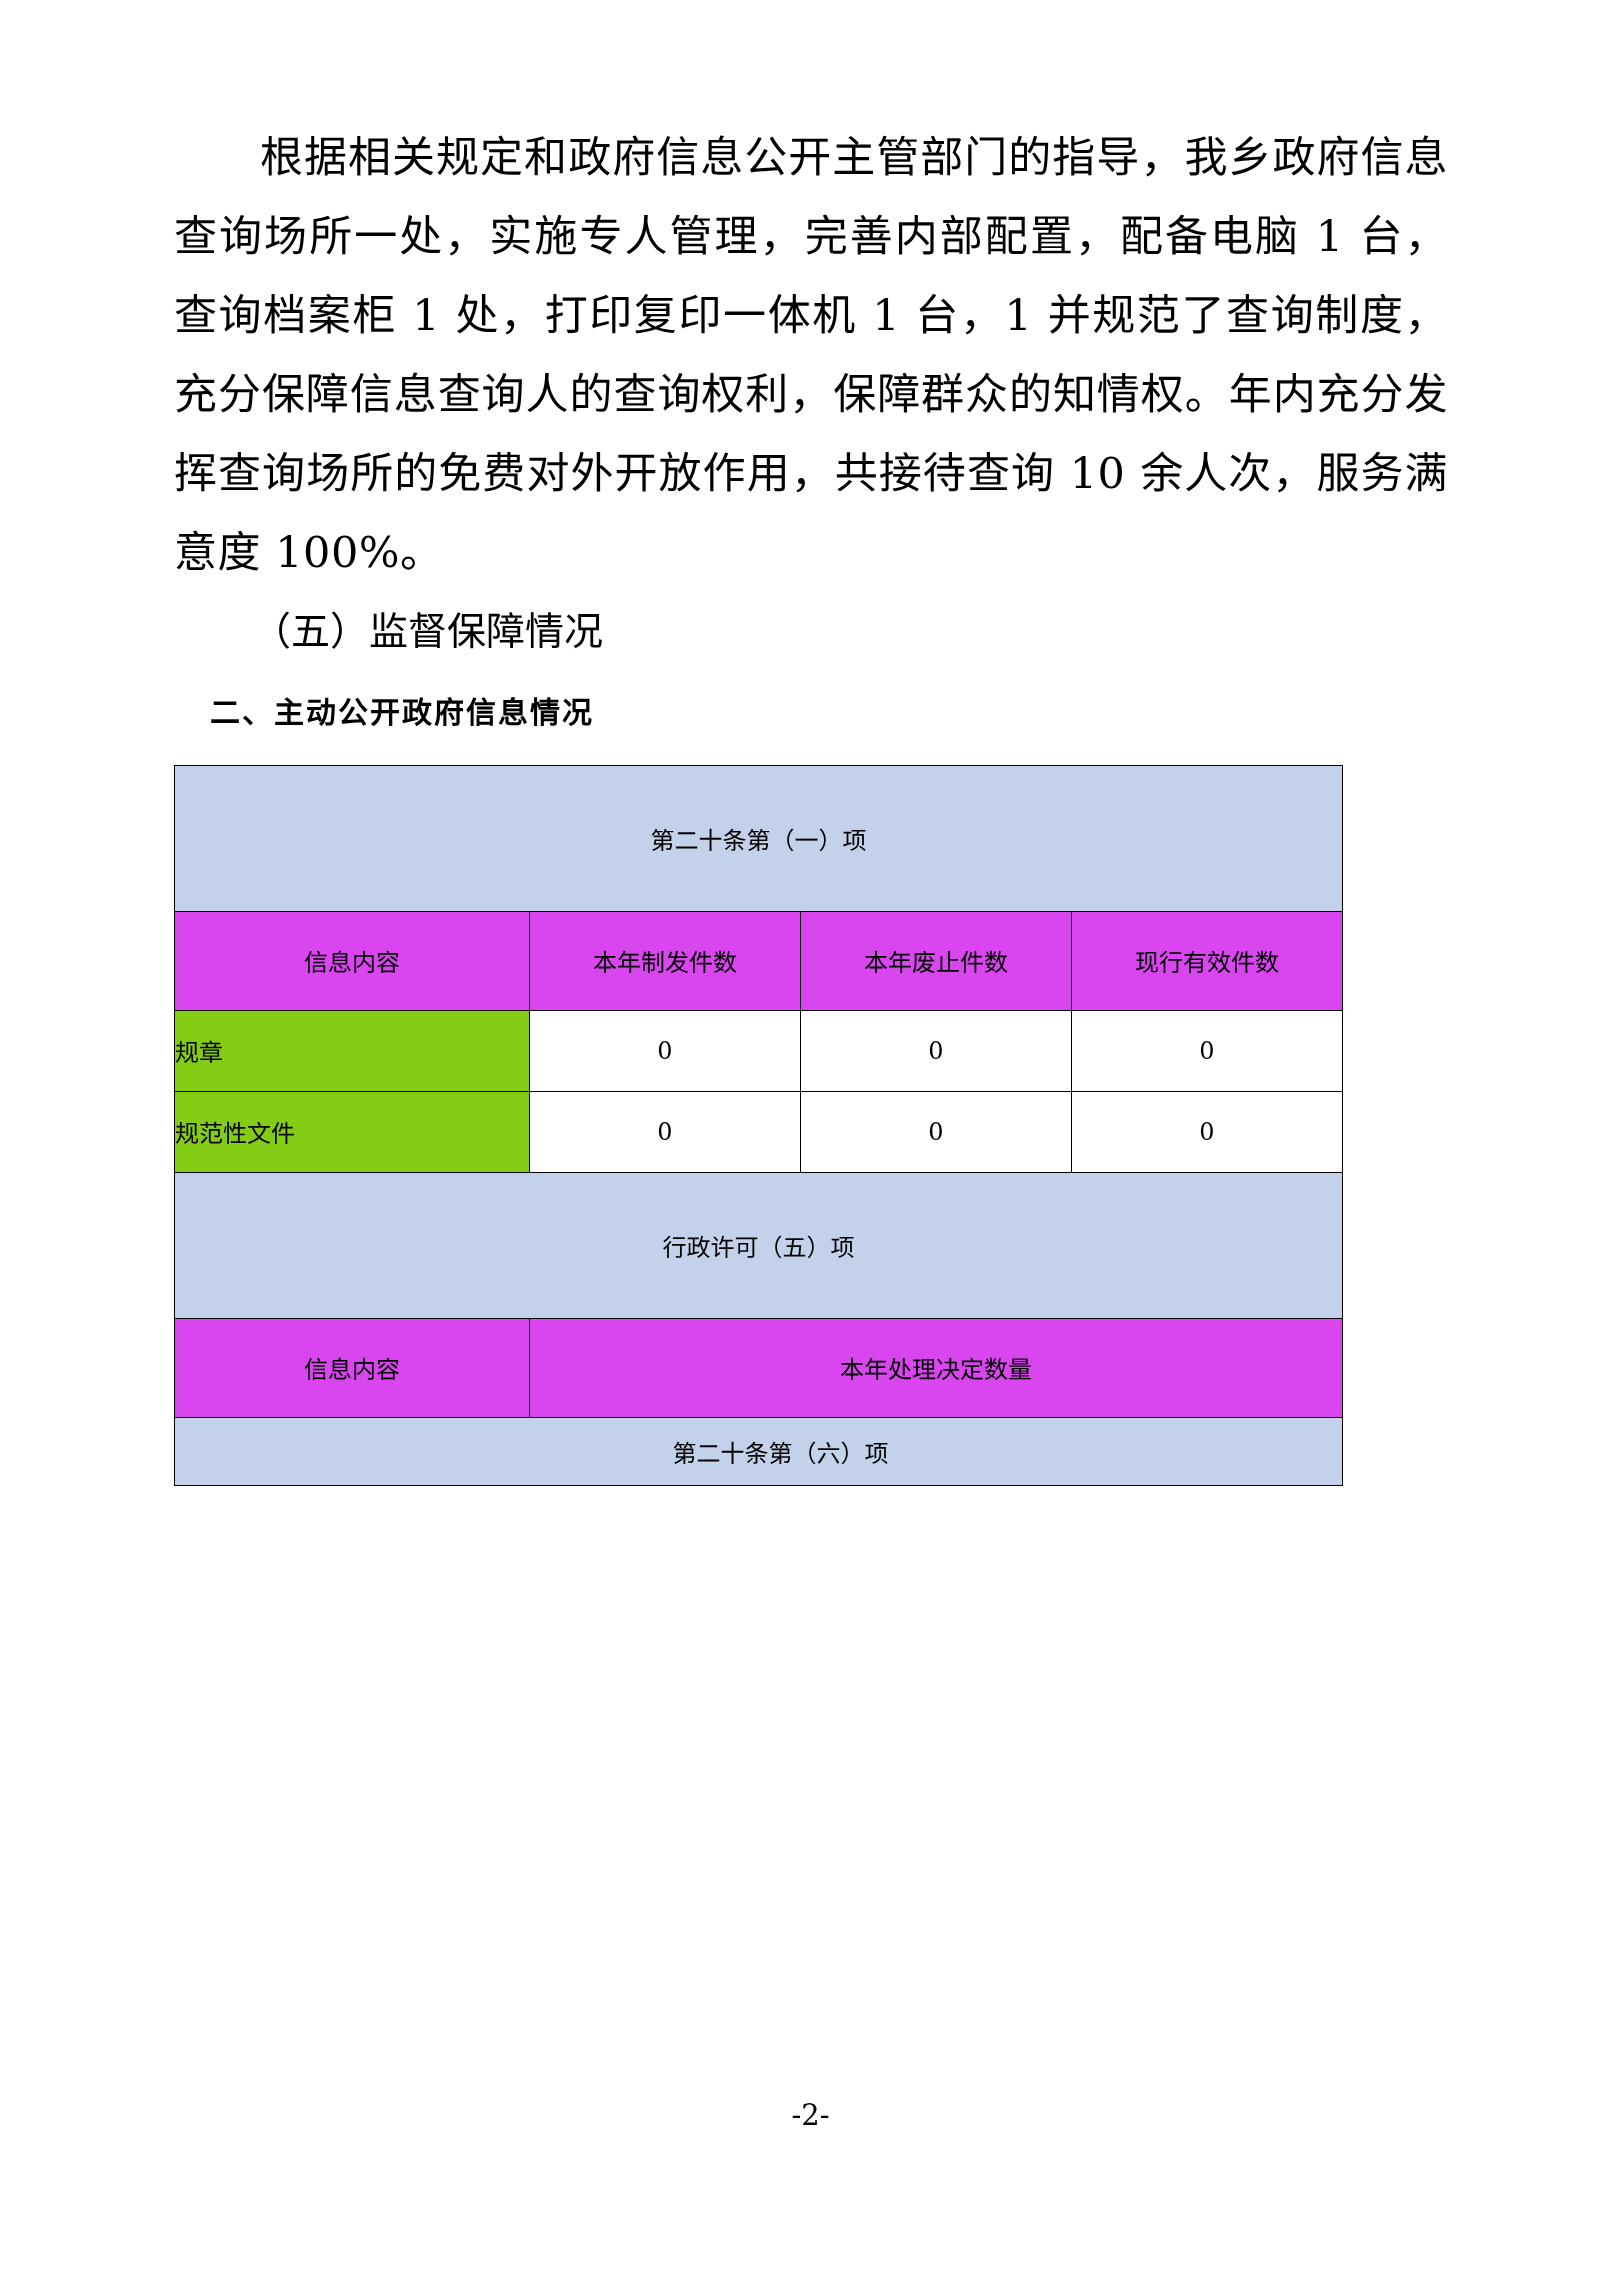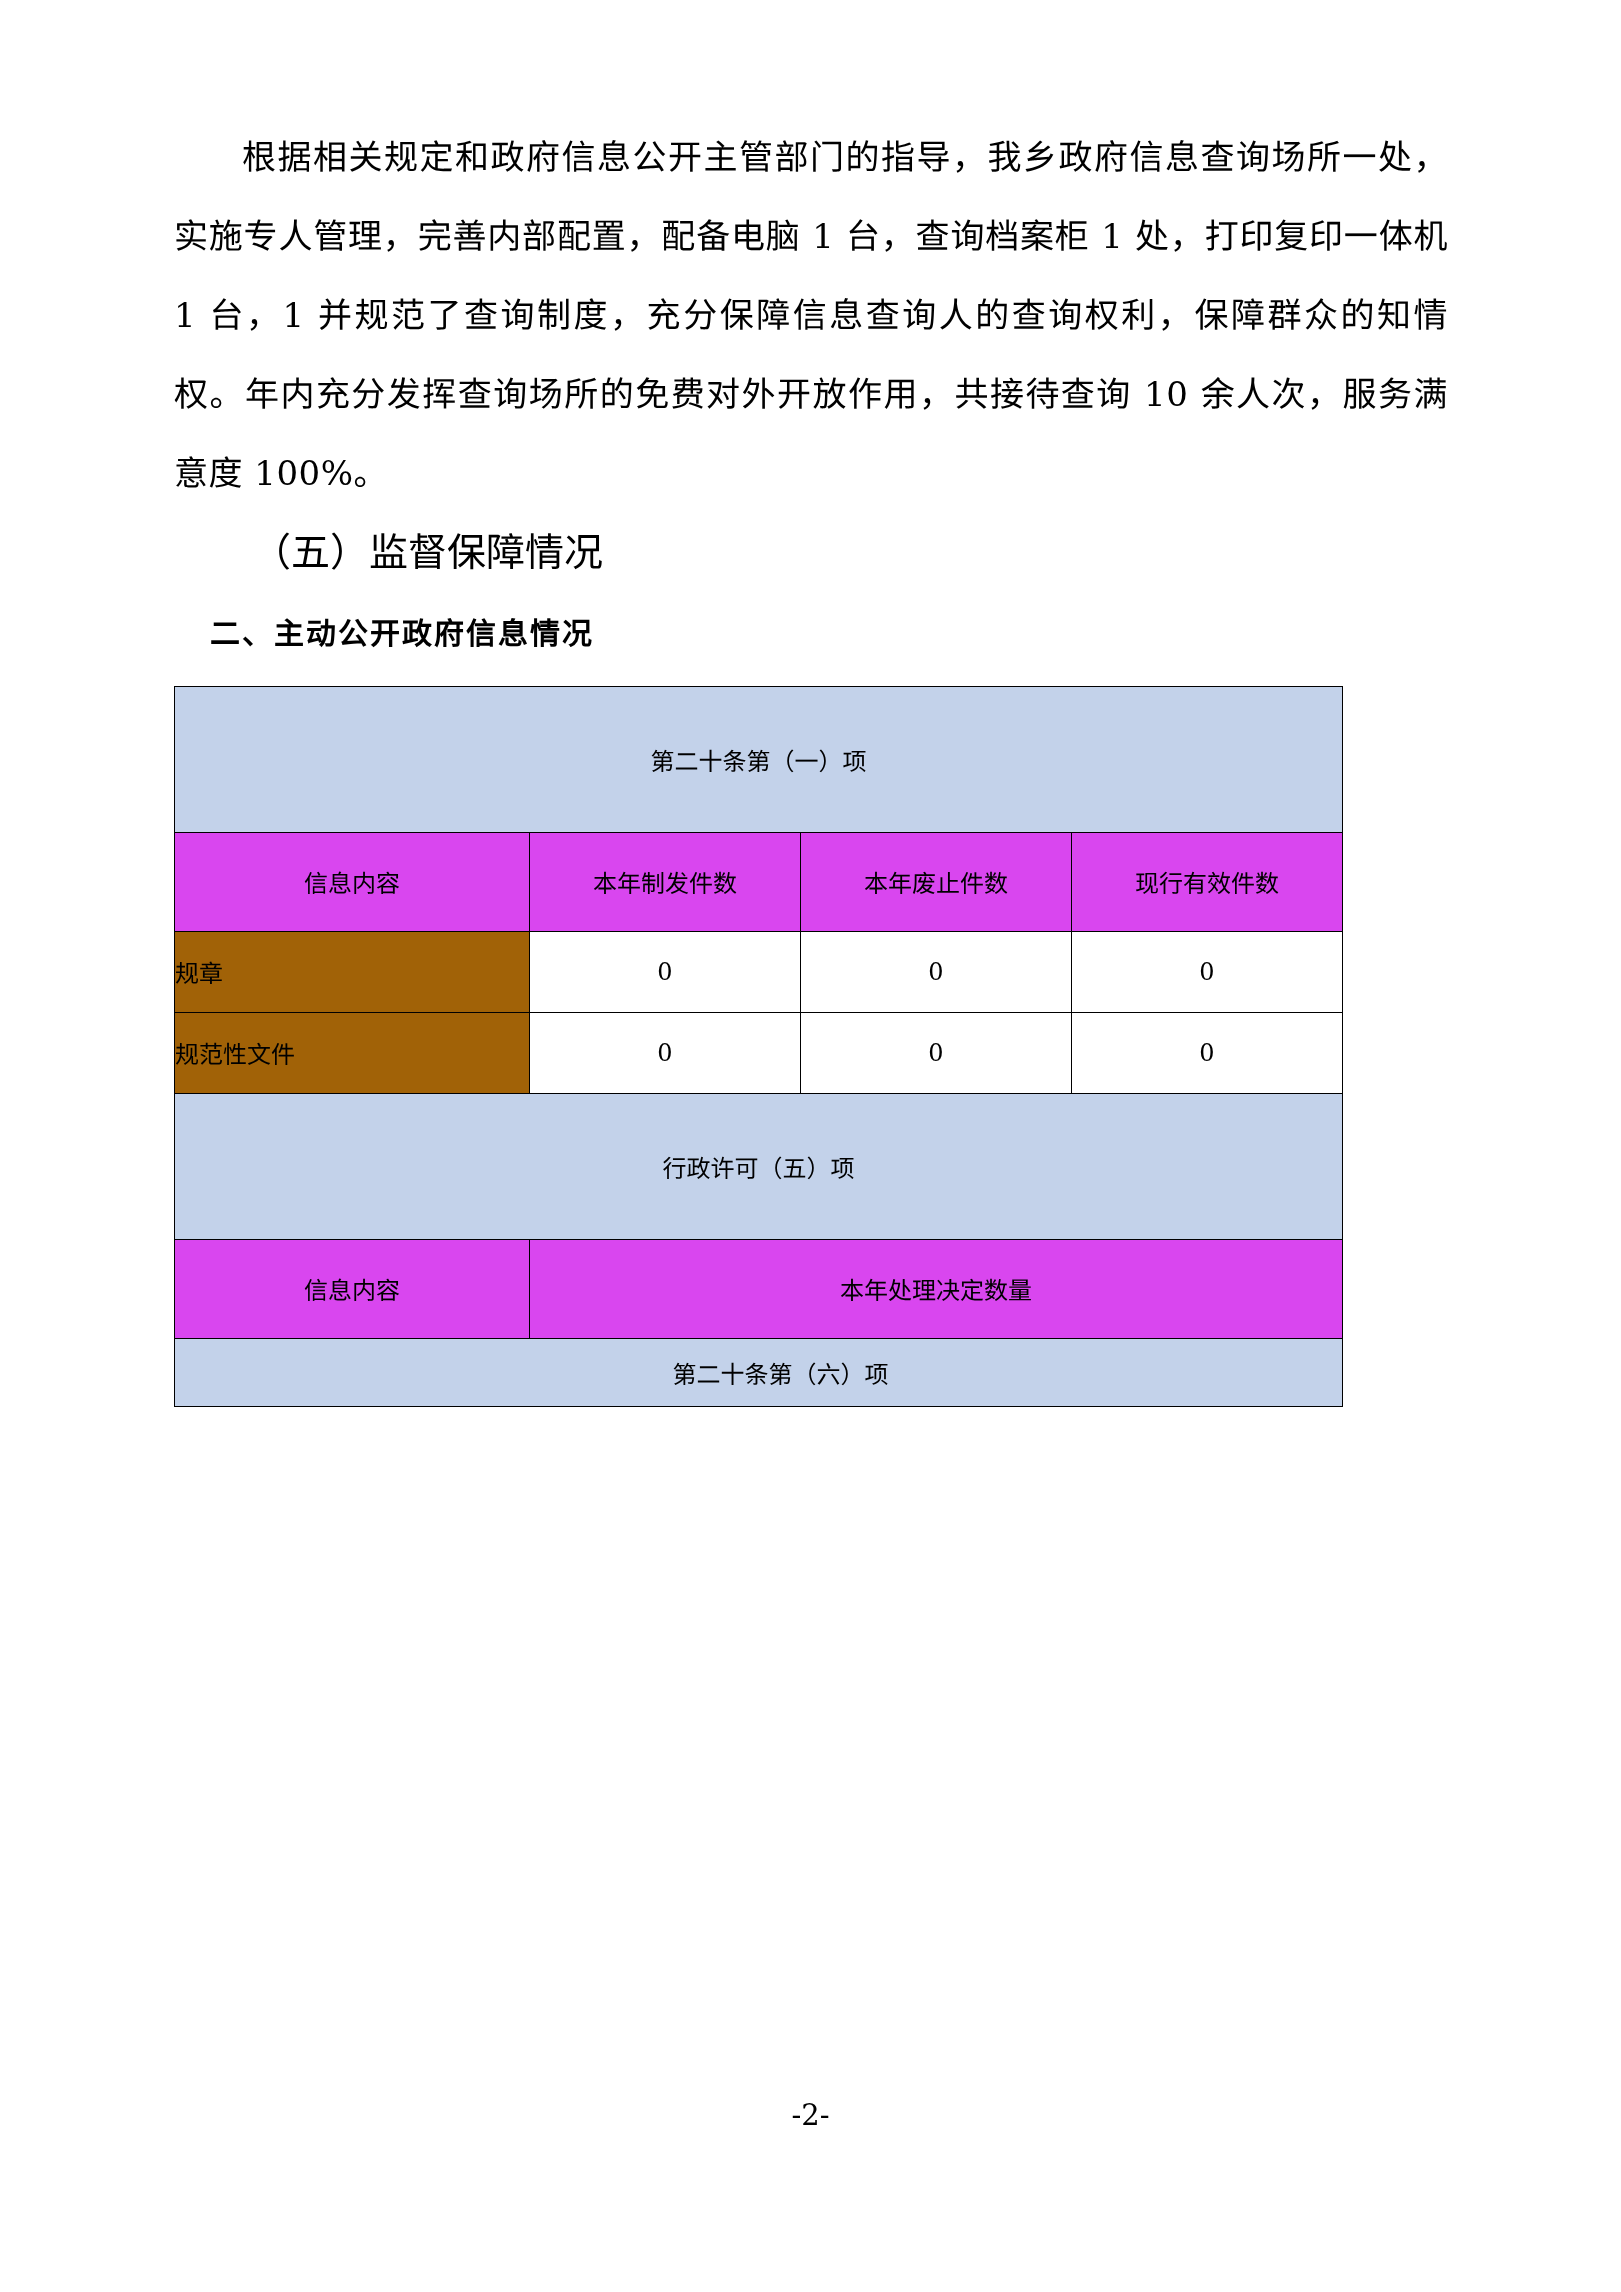--- a/index.html
+++ b/index.html
@@ -22,21 +22,21 @@
     box-sizing: border-box;
   }
   .content {
     position: absolute;
     left: 174px;
     top: 118px;
     width: 1274px;
   }
   p.body-text {
     margin: 0;
-    font-size: 34px;
+    font-size: 43px;
     line-height: 79px;
     text-align: justify;
     text-justify: inter-ideograph;
     text-indent: 2em;
     letter-spacing: 0.5px;
     font-family: "DejaVu Serif", "Liberation Serif", serif;
     word-break: break-all;
   }
   p.sub-heading {
     margin: 0;
@@ -84,21 +84,21 @@
   td.hdr {
     text-align: center;
     height: 98px;
     background: #d946ef;
     margin-top: 36px;
   }
   td.rowlabel {
     text-align: left;
     padding-left: 13.7px;
     height: 80px;
-    background: #a16207;
+    background: #84cc16;
     margin-top: 12px;
   }
   td.num {
     text-align: center;
     height: 80px;
     background: #ffffff;
   }
   .page-number {
     position: absolute;
     left: 0;

